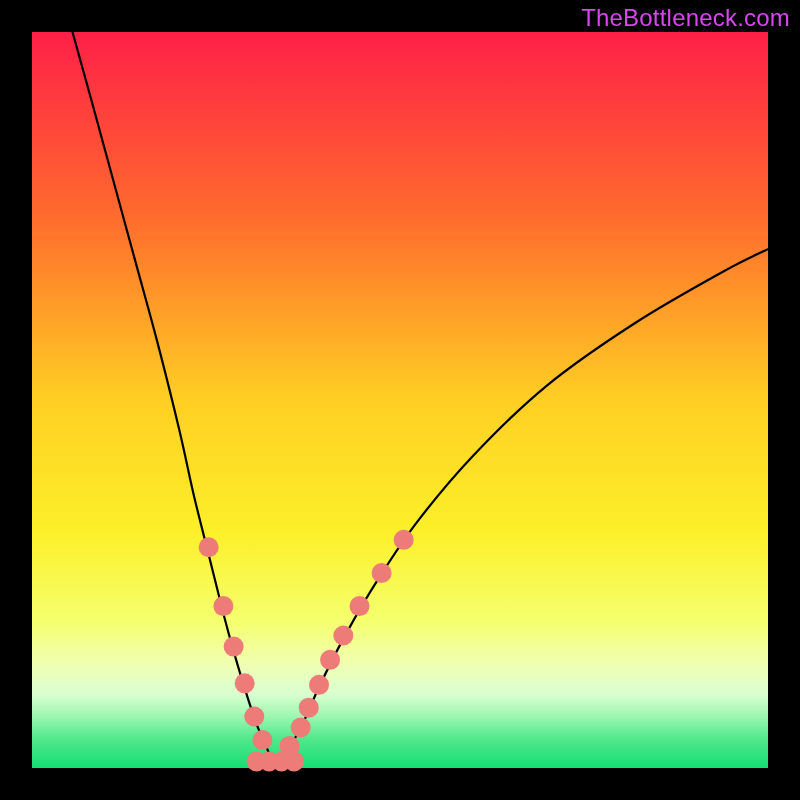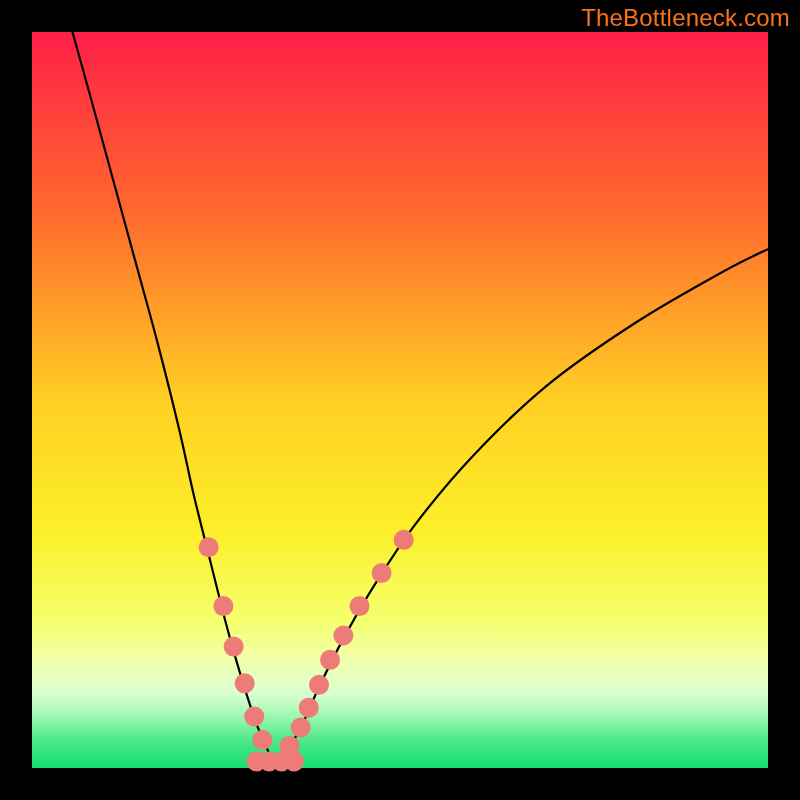--- a/index.html
+++ b/index.html
@@ -16,21 +16,21 @@
     height: 800px;
     background: #000;
   }
   .watermark {
     position: absolute;
     top: 4px;
     right: 10px;
     font-family: Arial, Helvetica, sans-serif;
     font-size: 24px;
     font-weight: 500;
-    color: #f97316;
+    color: #d946ef;
     letter-spacing: 0.2px;
     z-index: 20;
   }
   svg {
     position: absolute;
     left: 0;
     top: 0;
   }
 </style>
 </head>

